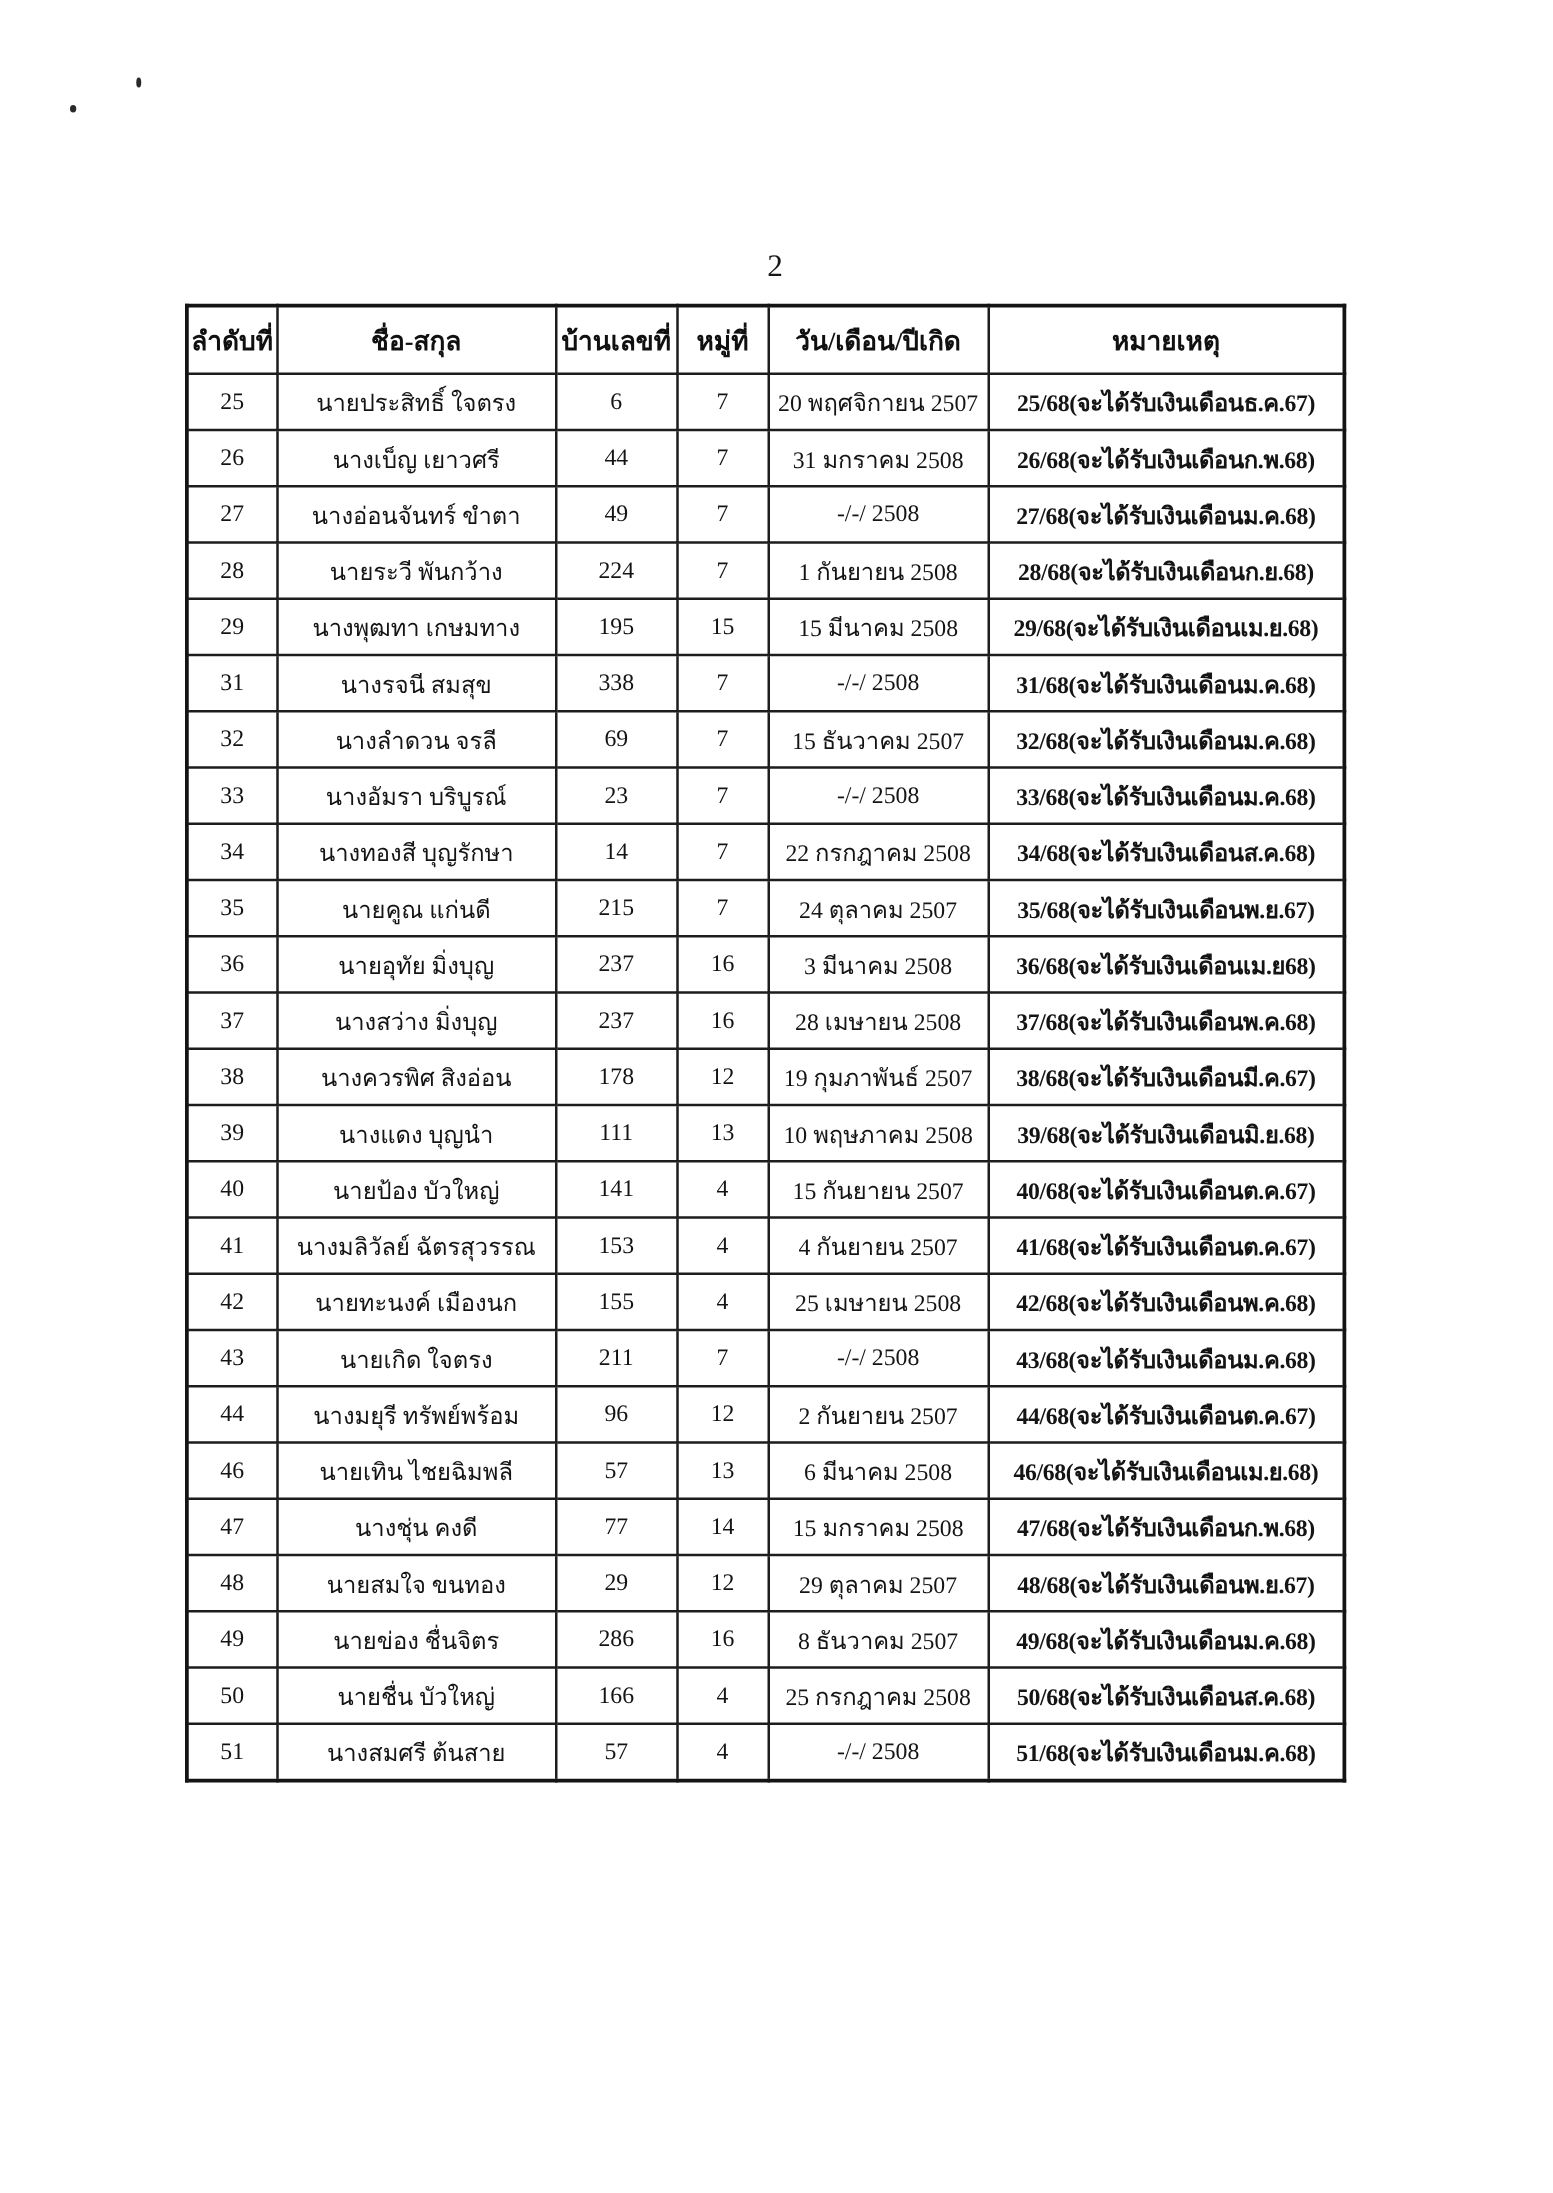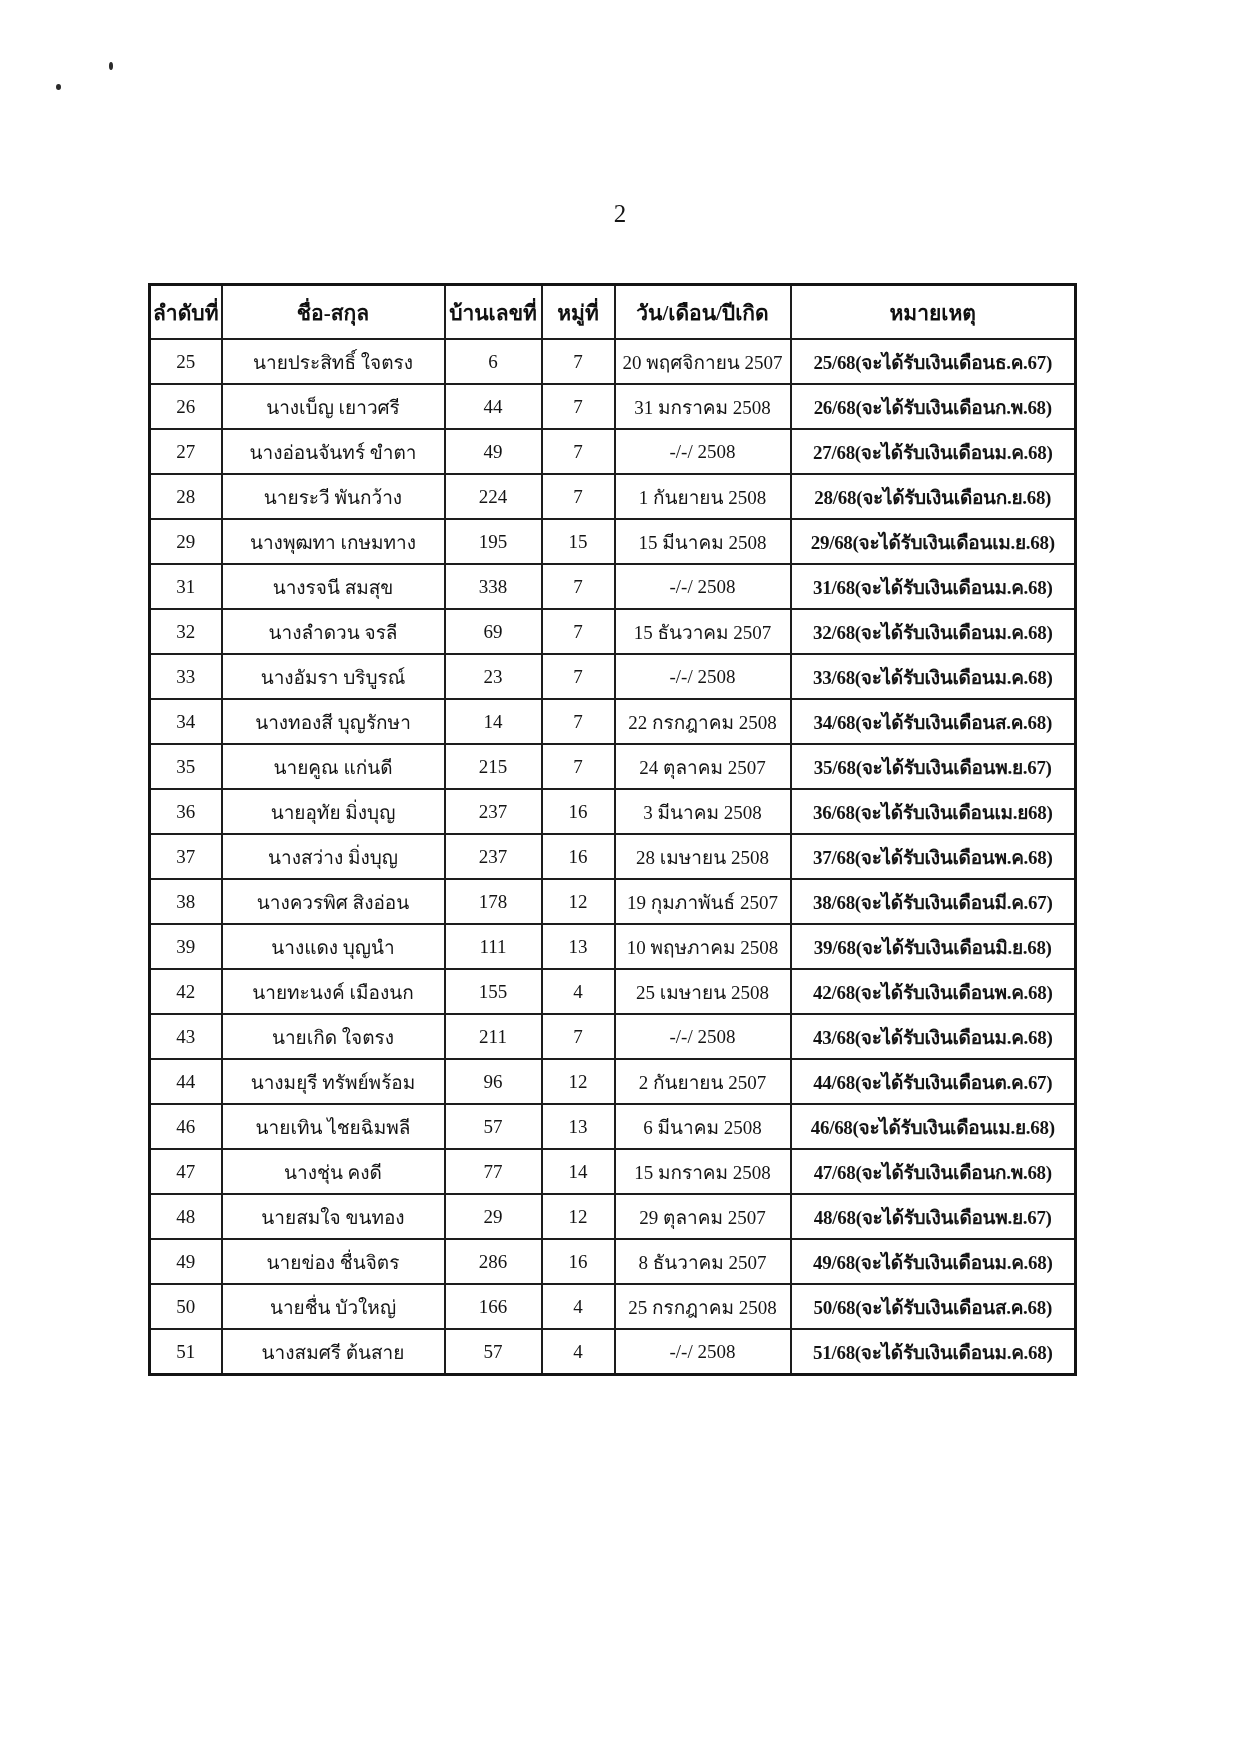--- a/index.html
+++ b/index.html
@@ -35,21 +35,20 @@
   .speck-2 { left: 56px;  top: 84px; width: 5px; height: 6px; }
 
   table.roster {
     position: absolute;
     left: 148px;
     top: 243px;
     width: 926px;
     border-collapse: collapse;
     table-layout: fixed;
     border: 3px solid #141414;
-    margin-top: 40px;
   }
   table.roster th,
   table.roster td {
     border: 2px solid #1d1d1d;
     overflow: hidden;
     white-space: nowrap;
     vertical-align: middle;
   }
   table.roster th {
     height: 50px;
@@ -219,20 +218,36 @@
     </tr>
         <tr>
       <td class="cell-no">39</td>
       <td class="cell-name">นางแดง บุญนำ</td>
       <td class="cell-house">111</td>
       <td class="cell-moo">13</td>
       <td class="cell-birth">10  พฤษภาคม  2508</td>
       <td class="cell-remark">39/68(จะได้รับเงินเดือนมิ.ย.68)</td>
     </tr>
         <tr>
+      <td class="cell-no">40</td>
+      <td class="cell-name">นายป้อง  บัวใหญ่</td>
+      <td class="cell-house">141</td>
+      <td class="cell-moo">4</td>
+      <td class="cell-birth">15  กันยายน  2507</td>
+      <td class="cell-remark">40/68(จะได้รับเงินเดือนต.ค.67)</td>
+    </tr>
+        <tr>
+      <td class="cell-no">41</td>
+      <td class="cell-name">นางมลิวัลย์ ฉัตรสุวรรณ</td>
+      <td class="cell-house">153</td>
+      <td class="cell-moo">4</td>
+      <td class="cell-birth">4  กันยายน  2507</td>
+      <td class="cell-remark">41/68(จะได้รับเงินเดือนต.ค.67)</td>
+    </tr>
+        <tr>
       <td class="cell-no">42</td>
       <td class="cell-name">นายทะนงค์ เมืองนก</td>
       <td class="cell-house">155</td>
       <td class="cell-moo">4</td>
       <td class="cell-birth">25  เมษายน  2508</td>
       <td class="cell-remark">42/68(จะได้รับเงินเดือนพ.ค.68)</td>
     </tr>
         <tr>
       <td class="cell-no">43</td>
       <td class="cell-name">นายเกิด ใจตรง</td>

